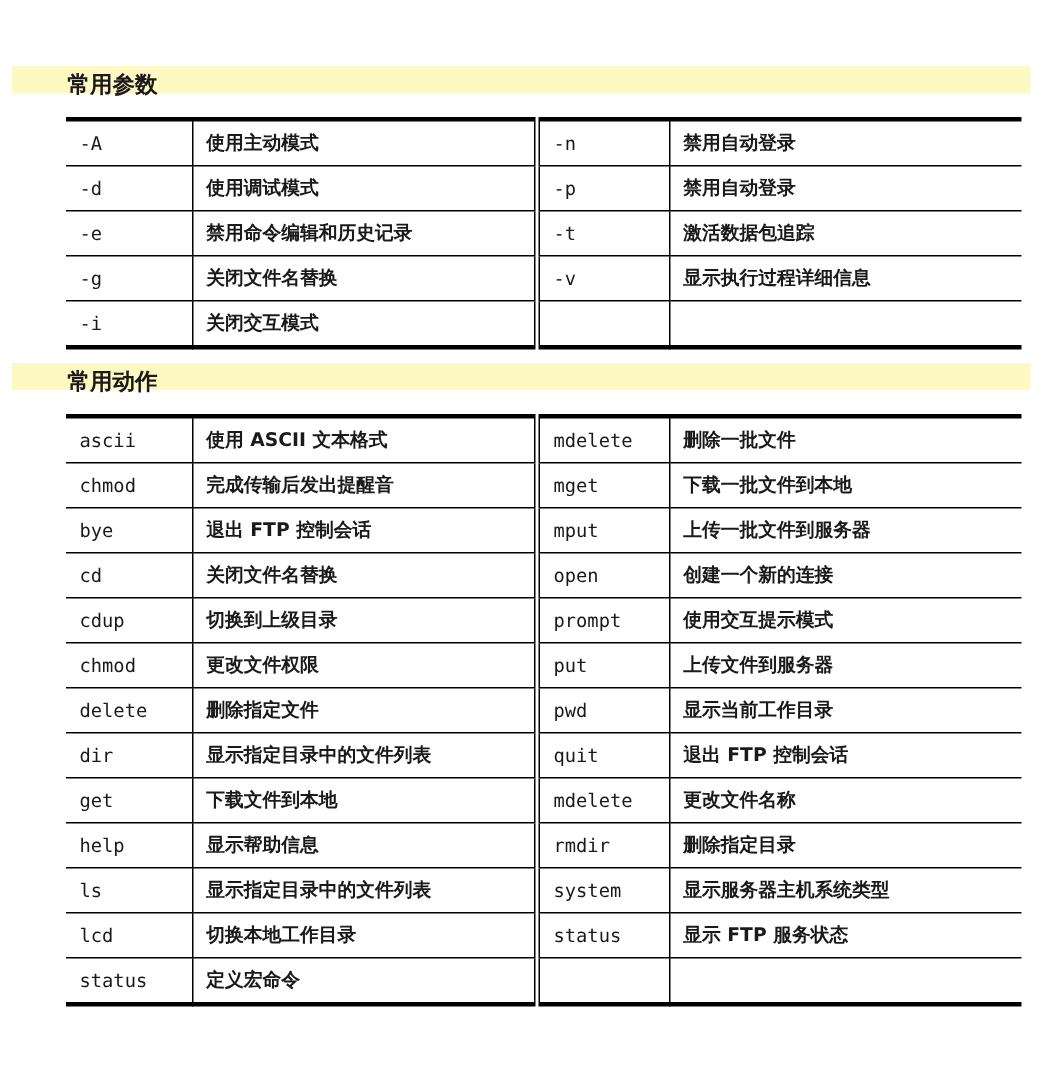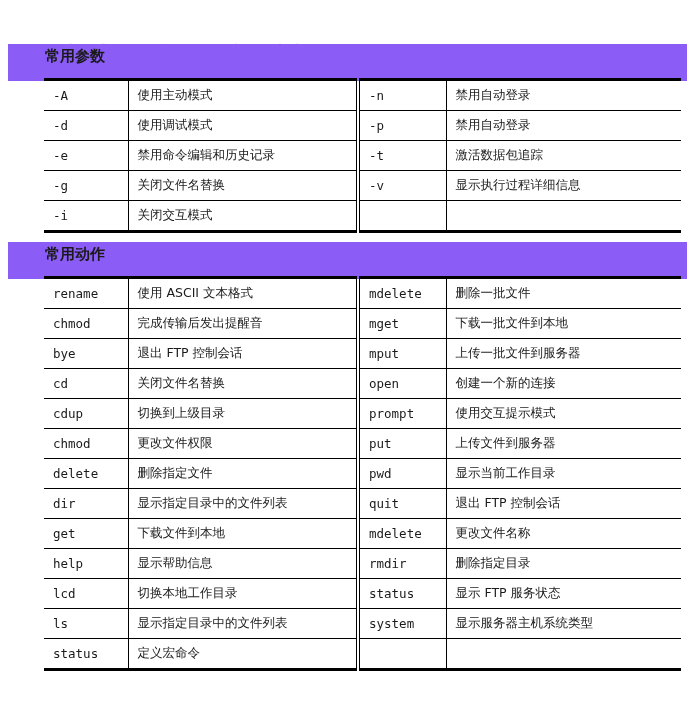--- a/index.html
+++ b/index.html
@@ -1,27 +1,27 @@
 <!DOCTYPE html>
 <html><head>
   <meta charset="utf-8">
   <style>
     html, body { margin: 0; padding: 0; background: #ffffff; }
     body { width: 697px; height: 710px; position: relative; overflow: hidden;
            font-family: "DejaVu Sans", "Liberation Sans", sans-serif; color: #1a1a1a; }
     .title { position: absolute; left: 44px; top: 10px; font-size: 16px; font-weight: normal; letter-spacing: 0.5px; margin-top: 32px; }
-    .section-bar { position: absolute; left: 8px; width: 679px; height: 37px; background: #8b5cf6; }
+    .section-bar { position: absolute; left: 8px; width: 679px; height: 18px; background: #fef9c3; }
     .section-bar span { position: absolute; left: 37px; top: 3px; font-size: 15px; font-weight: bold; }
     table.ref { position: absolute; left: 44px; width: 637px; border-collapse: collapse; table-layout: fixed;
                 border-top: 3px solid #000; border-bottom: 3px solid #000; }
     table.ref td { border-bottom: 1px solid #000; height: 29px; padding: 0 0 0 9px; font-size: 12.5px;
                    vertical-align: middle; white-space: nowrap; }
     table.ref tr:last-child td { border-bottom: none; }
     td.cmd { font-family: "DejaVu Sans Mono", "Liberation Mono", monospace; font-size: 12.5px; border-right: 1px solid #000; }
-    td.desc { font-family: "DejaVu Sans", sans-serif; font-size: 12px; }
+    td.desc { font-family: "DejaVu Sans", sans-serif; font-size: 12px; font-weight: bold; }
     td.desc.left { border-right: 4px double #000; }
     col.c1 { width: 84px; } col.c2 { width: 230px; } col.c3 { width: 88px; } col.c4 { width: 235px; }
   </style>
 </head>
 <body>
 
 <div class="title">语法格式：ftp 参数 域名或 IP 地址</div>
 
 <div class="section-bar" style="top:44px;">
   <span>常用参数</span>
@@ -72,21 +72,21 @@
 </div>
 <table class="ref" style="top:276px;">
   <colgroup>
       <col class="c1">
       <col class="c2">
       <col class="c3">
       <col class="c4">
     </colgroup>
   <tbody>
       <tr>
-        <td class="cmd">rename</td>
+        <td class="cmd">ascii</td>
         <td class="desc left">使用 ASCII 文本格式</td>
         <td class="cmd">mdelete</td>
         <td class="desc">删除一批文件</td>
       </tr>
       <tr>
         <td class="cmd">chmod</td>
         <td class="desc left">完成传输后发出提醒音</td>
         <td class="cmd">mget</td>
         <td class="desc">下载一批文件到本地</td>
       </tr>
@@ -132,30 +132,30 @@
         <td class="cmd">mdelete</td>
         <td class="desc">更改文件名称</td>
       </tr>
       <tr>
         <td class="cmd">help</td>
         <td class="desc left">显示帮助信息</td>
         <td class="cmd">rmdir</td>
         <td class="desc">删除指定目录</td>
       </tr>
       <tr>
+        <td class="cmd">ls</td>
+        <td class="desc left">显示指定目录中的文件列表</td>
+        <td class="cmd">system</td>
+        <td class="desc">显示服务器主机系统类型</td>
+      </tr>
+      <tr>
         <td class="cmd">lcd</td>
         <td class="desc left">切换本地工作目录</td>
         <td class="cmd">status</td>
         <td class="desc">显示 FTP 服务状态</td>
-      </tr>
-      <tr>
-        <td class="cmd">ls</td>
-        <td class="desc left">显示指定目录中的文件列表</td>
-        <td class="cmd">system</td>
-        <td class="desc">显示服务器主机系统类型</td>
       </tr>
       <tr>
         <td class="cmd">status</td>
         <td class="desc left">定义宏命令</td>
         <td class="cmd"></td>
         <td class="desc"></td>
       </tr>
     </tbody>
 </table>
 

